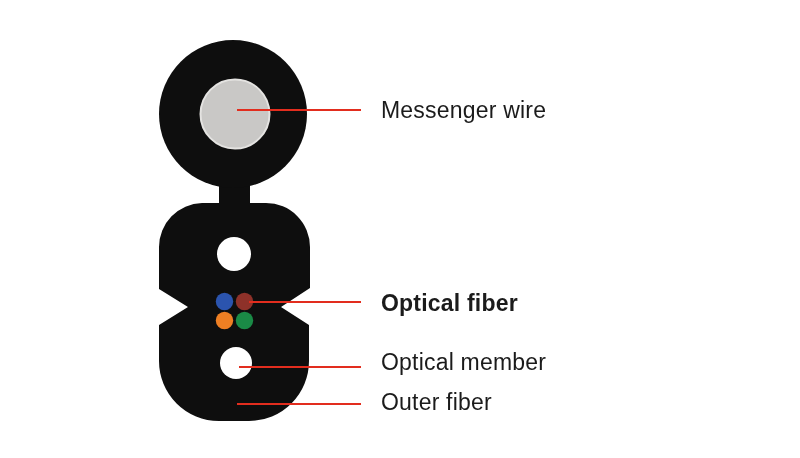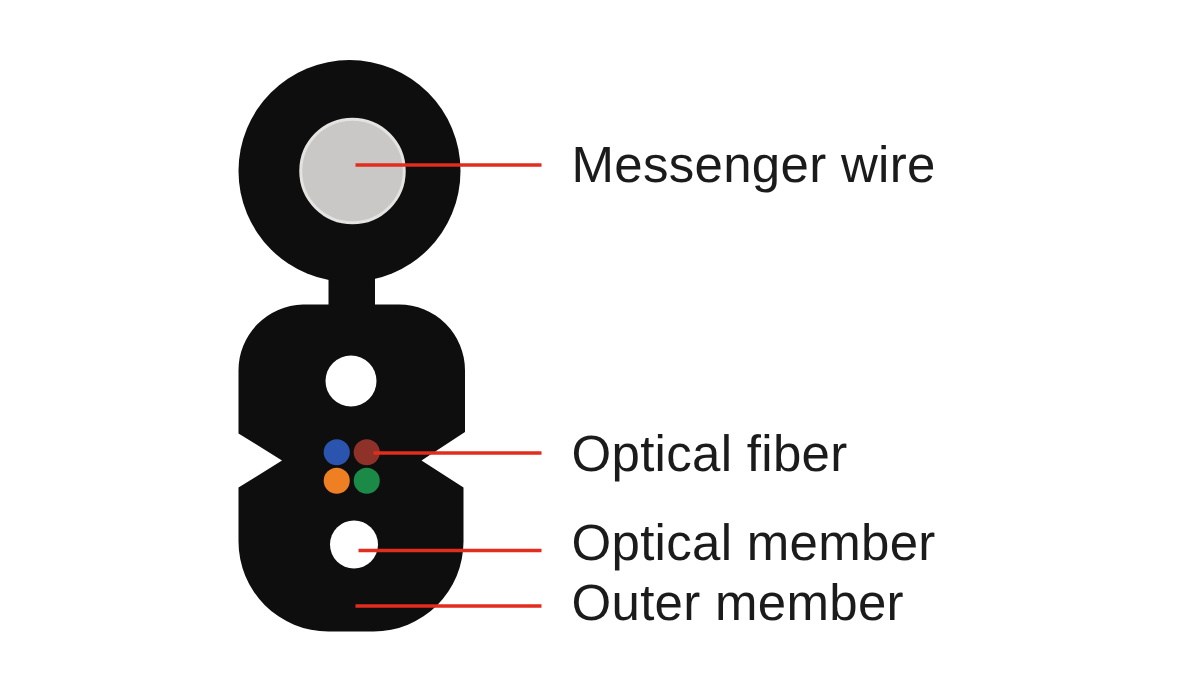--- a/index.html
+++ b/index.html
@@ -21,28 +21,28 @@
     top: 0;
     width: 800px;
     height: 458px;
     display: block;
   }
   .callout-label {
     position: absolute;
     left: 381px;
     height: 30px;
     line-height: 30px;
-    font-size: 34px;
+    font-size: 23px;
     letter-spacing: 0.2px;
     color: #1b1b1b;
     white-space: nowrap;
     user-select: none;
   }
   .label-messenger { top: 95px; }
-  .label-fiber     { top: 288px; }
+  .label-fiber     { top: 288px; font-weight: bold; }
   .label-strength  { top: 347px; }
   .label-jacket    { top: 387px; }
 </style>
 </head>
 <body>
 
 <div class="stage">
 
   <svg class="diagram-svg" viewBox="0 0 800 458">
 
@@ -69,15 +69,15 @@
     <line x1="239" y1="367" x2="361" y2="367" stroke="#e22d1e" stroke-width="2.2"></line>
     <line x1="237" y1="404" x2="361" y2="404" stroke="#e22d1e" stroke-width="2.2"></line>
   </svg>
 
   <div class="callout-label label-messenger">Messenger wire</div>
 
   <div class="callout-label label-fiber">Optical fiber</div>
 
   <div class="callout-label label-strength">Optical member</div>
 
-  <div class="callout-label label-jacket">Outer member</div>
+  <div class="callout-label label-jacket">Outer fiber</div>
 
 </div>
 
 </body></html>

